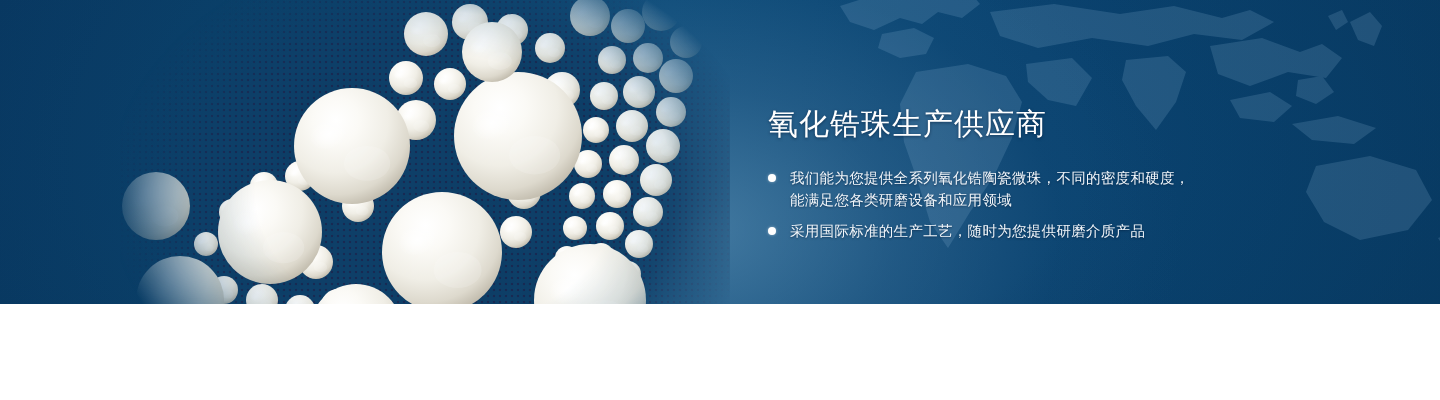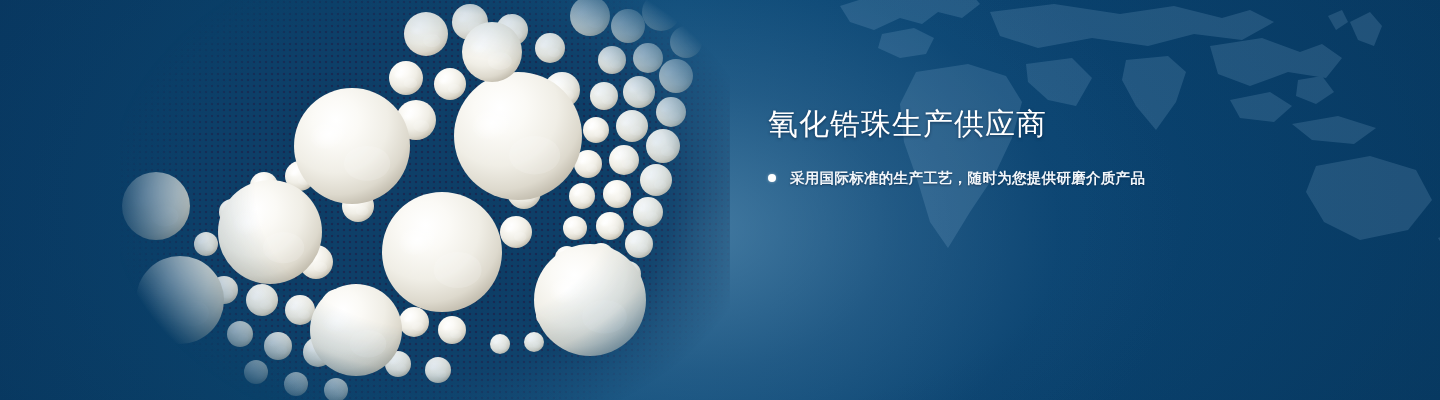--- a/index.html
+++ b/index.html
@@ -4,21 +4,21 @@
 <style>
   * { margin:0; padding:0; box-sizing:border-box; }
   html, body {
     width:1440px; height:400px;
     overflow:hidden;
     font-family:"Liberation Sans","DejaVu Sans",sans-serif;
   }
 
   #banner {
     position:relative;
-    width:1440px; height:400px;
+    width:1440px; height:304px;
     background:#0a4370;
     overflow:hidden;
   }
 
   
   .bg-base {
     position:absolute; inset:0;
     background:
       radial-gradient(ellipse 620px 440px at 700px 230px,
         rgba(110,160,195,0.55) 0%,
@@ -96,21 +96,21 @@
   .bullet {
     position:relative;
     padding-left:22px;
     margin-bottom:9px;
     font-size:14.5px;
     line-height:22px;
     color:#f2f6fa;
     letter-spacing:0.3px;
     text-shadow:0 1px 2px rgba(0,20,45,0.5);
   }
-  .bullet:last-child { margin-bottom:8px;font-weight:bold; }
+  .bullet:last-child { margin-bottom:8px; }
   .dot {
     position:absolute;
     left:0; top:7px;
     width:8px; height:8px;
     border-radius:50%;
     background:#ffffff;
     box-shadow:0 0 3px rgba(255,255,255,0.45);
   }
   .bullet .l2 { display:block; }
 </style>
@@ -284,20 +284,25 @@
         </svg>
       </div>
     </div>
   </div>
 
   <div class="copy">
     <div class="headline">氧化锆珠生产供应商</div>
 
     <div class="bullets">
 
+      <div class="bullet">
+        <span class="dot"></span>
+        <span>我们能为您提供全系列氧化锆陶瓷微珠，不同的密度和硬度，</span>
+        <span class="l2">能满足您各类研磨设备和应用领域</span>
+      </div>
 
 
       <div class="bullet">
         <span class="dot"></span>
         <span>采用国际标准的生产工艺，随时为您提供研磨介质产品</span>
       </div>
 
     </div>
   </div>
 

